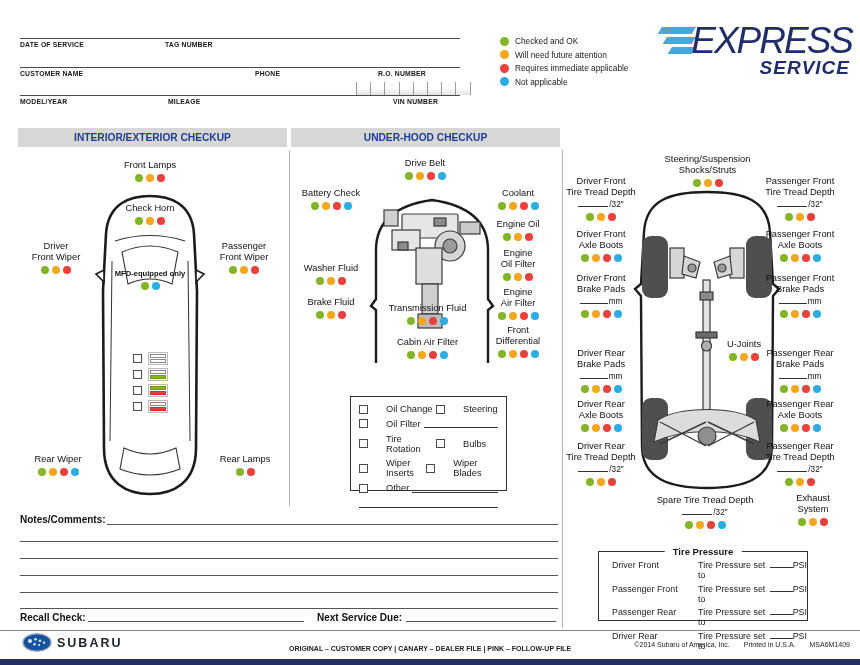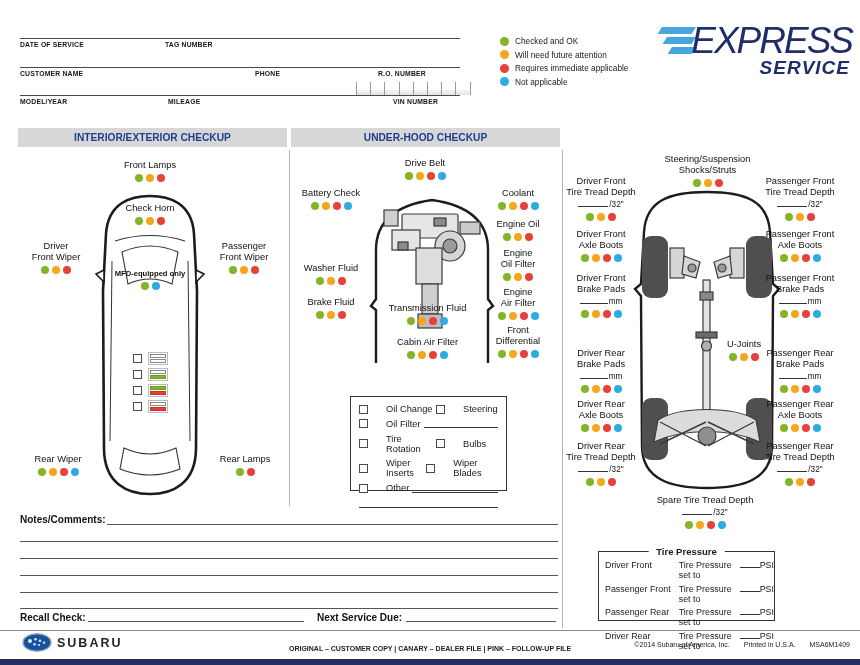--- a/index.html
+++ b/index.html
@@ -45,22 +45,22 @@
   .led-bar.green{background:#84b427;border-color:#6f9a1e;}
   .led-bar.red{background:#e8403a;border-color:#c7322d;}
   
   .svc-box{position:absolute;left:350px;top:396px;width:157px;height:95px;border:1.3px solid #333;
            padding:7px 8px 5px;box-sizing:border-box;font-size:9.3px;}
   .svc-row{display:flex;align-items:center;margin-bottom:4.8px;}
   .svc-item{display:flex;align-items:center;gap:18px;}
   .svc-col1{width:77px;}
   .svc-line{flex:1;border-bottom:1px solid #333;height:8px;margin-left:3px;}
   
-  .tp-box{position:absolute;left:598px;top:551px;width:177px;height:70px;border:1.3px solid #333;
-          box-sizing:border-box;padding:8px 0 0 6px;}
+  .tp-box{position:absolute;left:598px;top:551px;width:210px;height:70px;border:1.3px solid #333;
+          box-sizing:border-box;padding:8px 0 0 13px;}
   .tp-title{position:absolute;top:-6px;left:50%;transform:translateX(-50%);background:#fff;
             padding:0 8px;font-weight:bold;font-size:9.5px;white-space:nowrap;}
   .tp-row{display:flex;font-size:8.9px;margin-bottom:3.6px;align-items:baseline;}
   .tp-pos{width:92px;}
   
   .big-label{position:absolute;font-size:10px;font-weight:bold;color:#111;}
   .note-line{position:absolute;border-top:1px solid #555;height:0;}
   
   .subaru{position:absolute;left:22px;top:633px;display:flex;align-items:center;gap:5px;}
   .subaru-text{font-size:12.5px;font-weight:bold;letter-spacing:2px;color:#20242c;}
@@ -601,20 +601,29 @@
         <span class="bl" style="width:30px"></span>
         <span class="unit">/32"</span>
       </div>
     <div class="dots">
         <span class="dot" style="background: rgb(132, 180, 39);"></span>
         <span class="dot" style="background: rgb(244, 167, 29);"></span>
         <span class="dot" style="background: rgb(232, 64, 58);"></span>
         <span class="dot" style="background: rgb(43, 172, 226);"></span>
       </div>
   </div>
+  <div class="cp" style="left:778px;top:493px;width:70px">
+    <div class="cp-l">Exhaust
+System</div>
+    <div class="dots">
+        <span class="dot" style="background: rgb(132, 180, 39);"></span>
+        <span class="dot" style="background: rgb(244, 167, 29);"></span>
+        <span class="dot" style="background: rgb(232, 64, 58);"></span>
+      </div>
+  </div>
 
   <div class="tp-box">
     <div class="tp-title">Tire Pressure</div>
     <div class="tp-row">
       <span class="tp-pos">Driver Front</span>
       <span>Tire Pressure set to</span>
       <span class="bl" style="width:24px"></span>
       <span>PSI</span>
     </div>
     <div class="tp-row">

